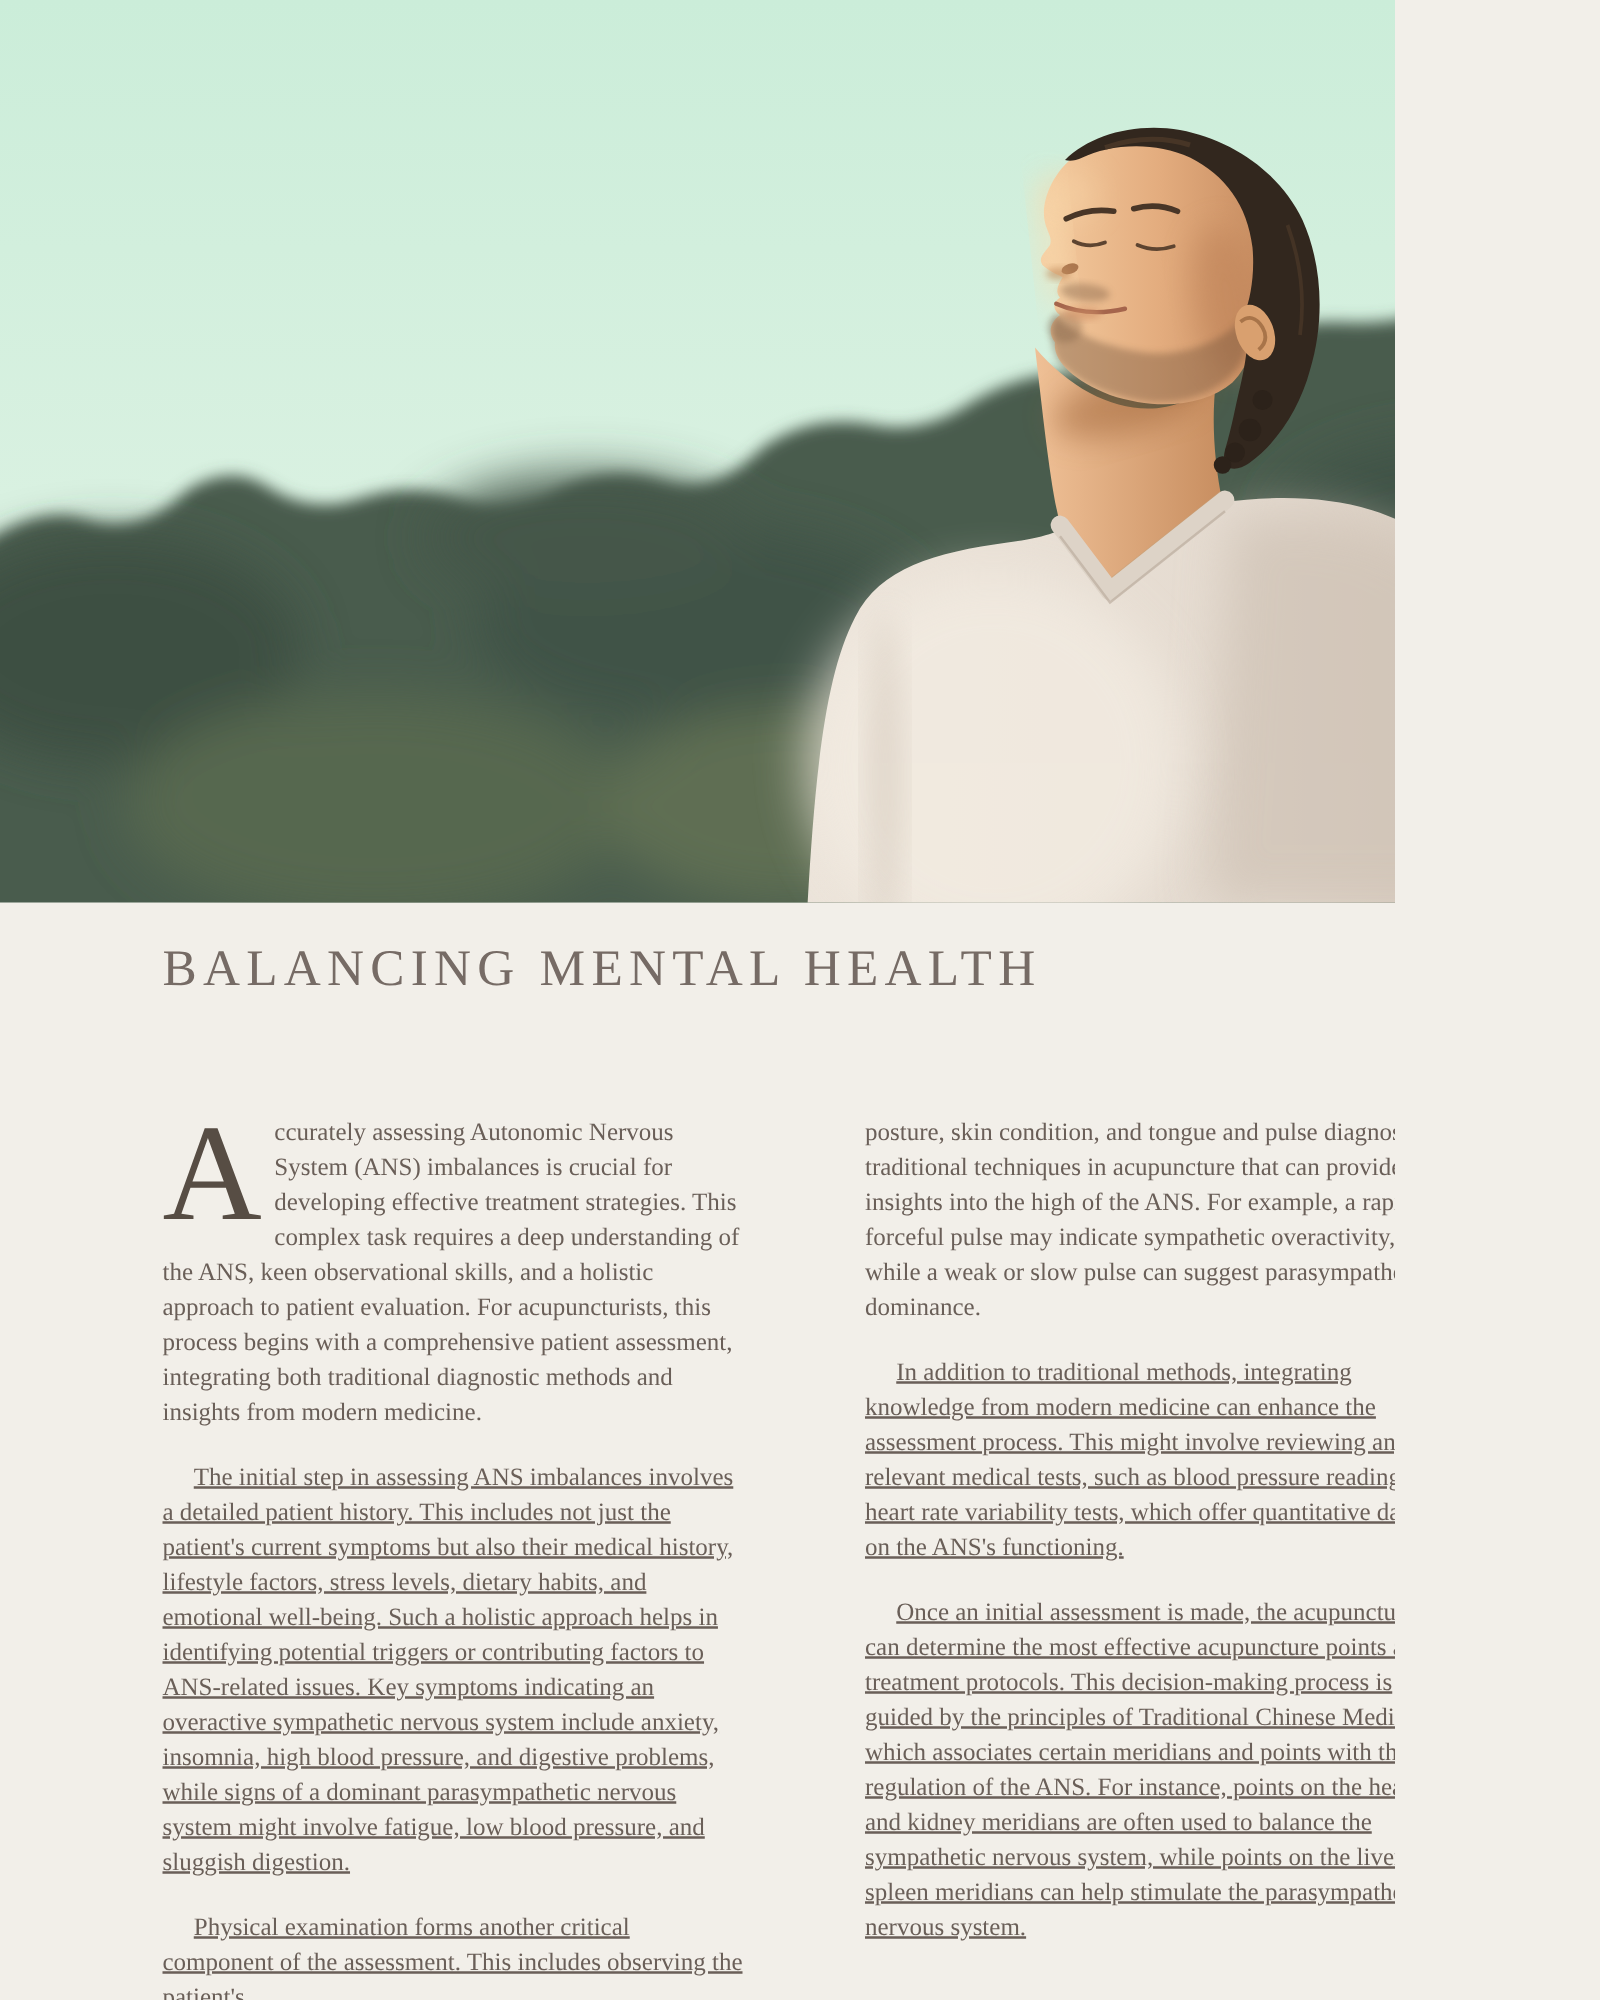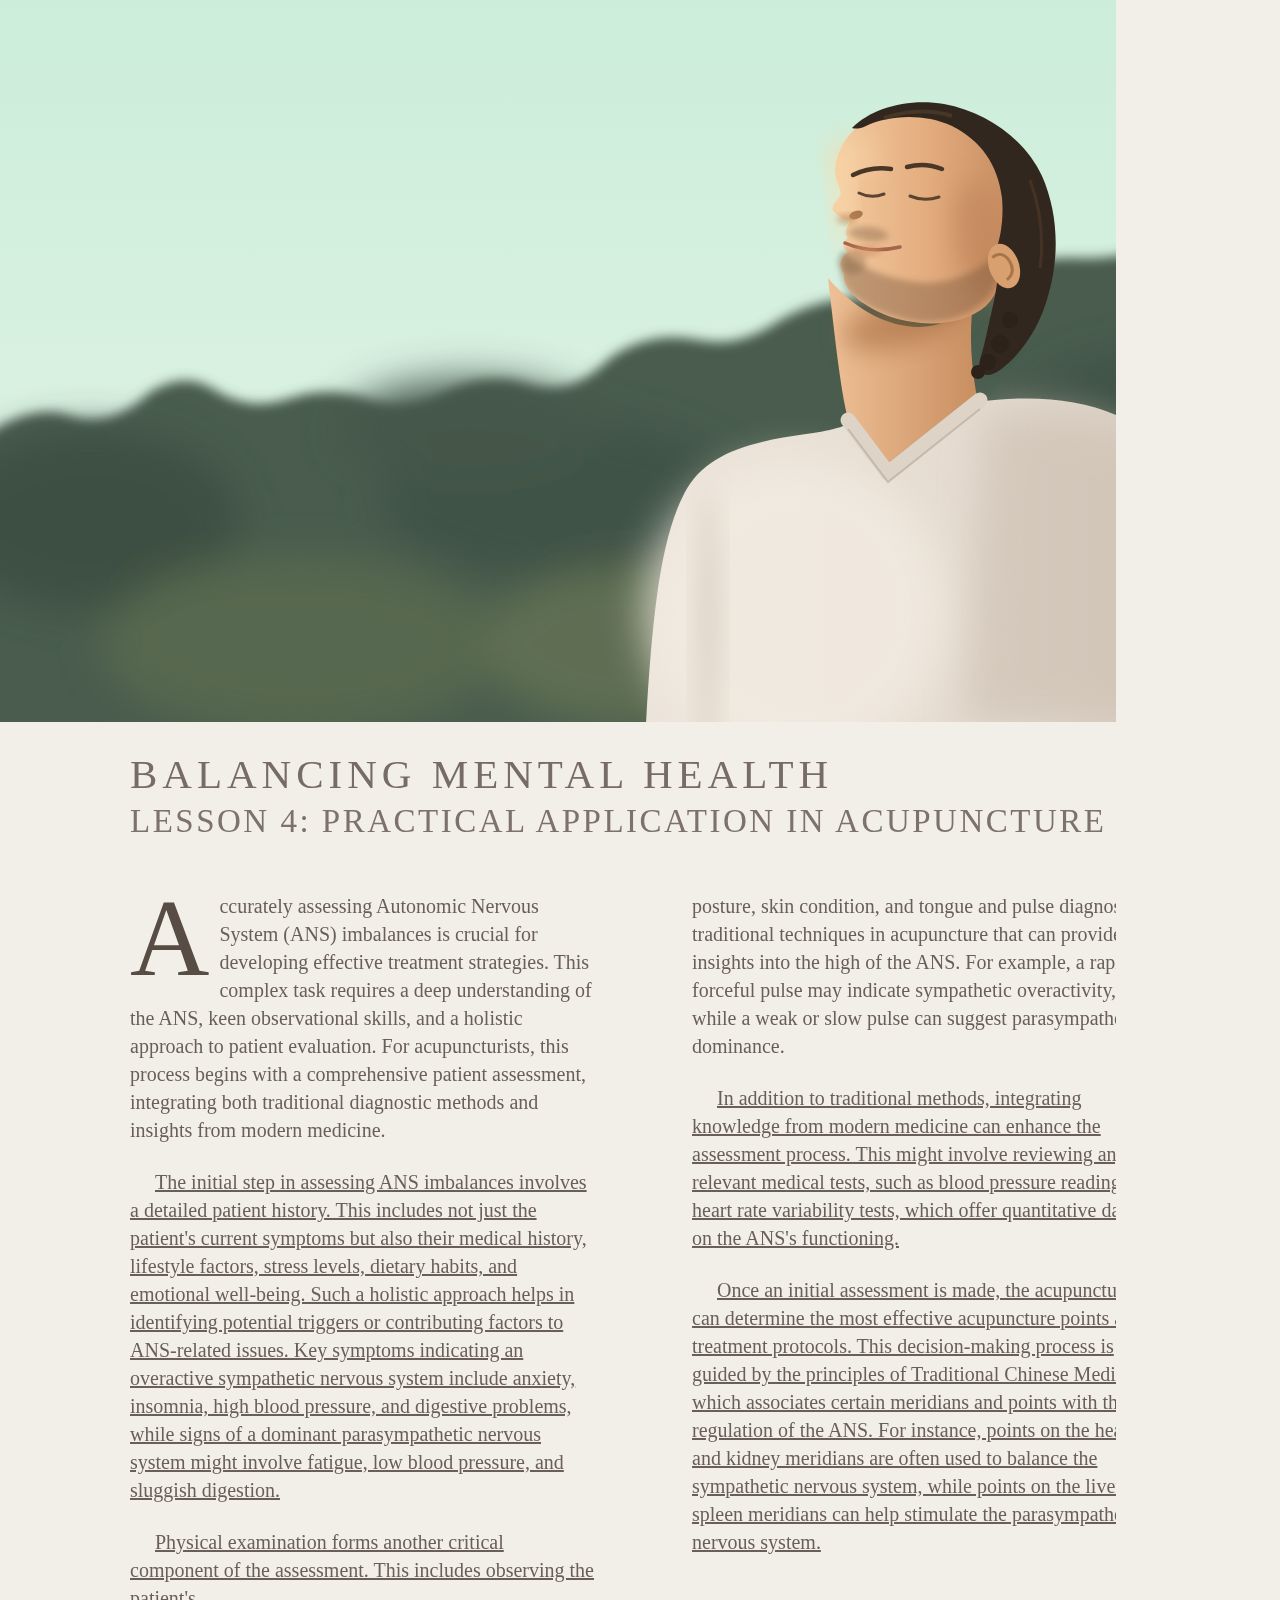--- a/index.html
+++ b/index.html
@@ -146,21 +146,20 @@
 
       <g transform="rotate(-20 1004 266)">
         <ellipse cx="1004" cy="266" rx="15" ry="23" fill="#d9a06f"></ellipse>
         <path d="M996,254 Q1008,250 1011,264 Q1013,276 1002,280" fill="none" stroke="#a87449" stroke-width="3"></path>
       </g>
     </g>
   </svg>
 
   <header class="title-block">
     <h1 class="doc-title">BALANCING MENTAL HEALTH</h1>
-    <h2 class="doc-subtitle">LESSON 4: PRACTICAL APPLICATION IN ACUPUNCTURE</h2>
   </header>
 
   <main class="columns">
     <section class="col">
       <p><span class="dropcap">A</span><span>ccurately assessing Autonomic Nervous System (ANS) imbalances is crucial for developing effective treatment strategies. This complex task requires a deep understanding of the ANS, keen observational skills, and a holistic approach to patient evaluation. For acupuncturists, this process begins with a comprehensive patient assessment, integrating both traditional diagnostic methods and insights from modern medicine.</span></p>
       <p class="indent">The initial step in assessing ANS imbalances involves a detailed patient history. This includes not just the patient's current symptoms but also their medical history, lifestyle factors, stress levels, dietary habits, and emotional well-being. Such a holistic approach helps in identifying potential triggers or contributing factors to ANS-related issues. Key symptoms indicating an overactive sympathetic nervous system include anxiety, insomnia, high blood pressure, and digestive problems, while signs of a dominant parasympathetic nervous system might involve fatigue, low blood pressure, and sluggish digestion.</p>
       <p class="indent">Physical examination forms another critical component of the assessment. This includes observing the patient's</p>
     </section>
     <section class="col">
       <p>posture, skin condition, and tongue and pulse diagnosis – traditional techniques in acupuncture that can provide insights into the high of the ANS. For example, a rapid or forceful pulse may indicate sympathetic overactivity, while a weak or slow pulse can suggest parasympathetic dominance.</p>

